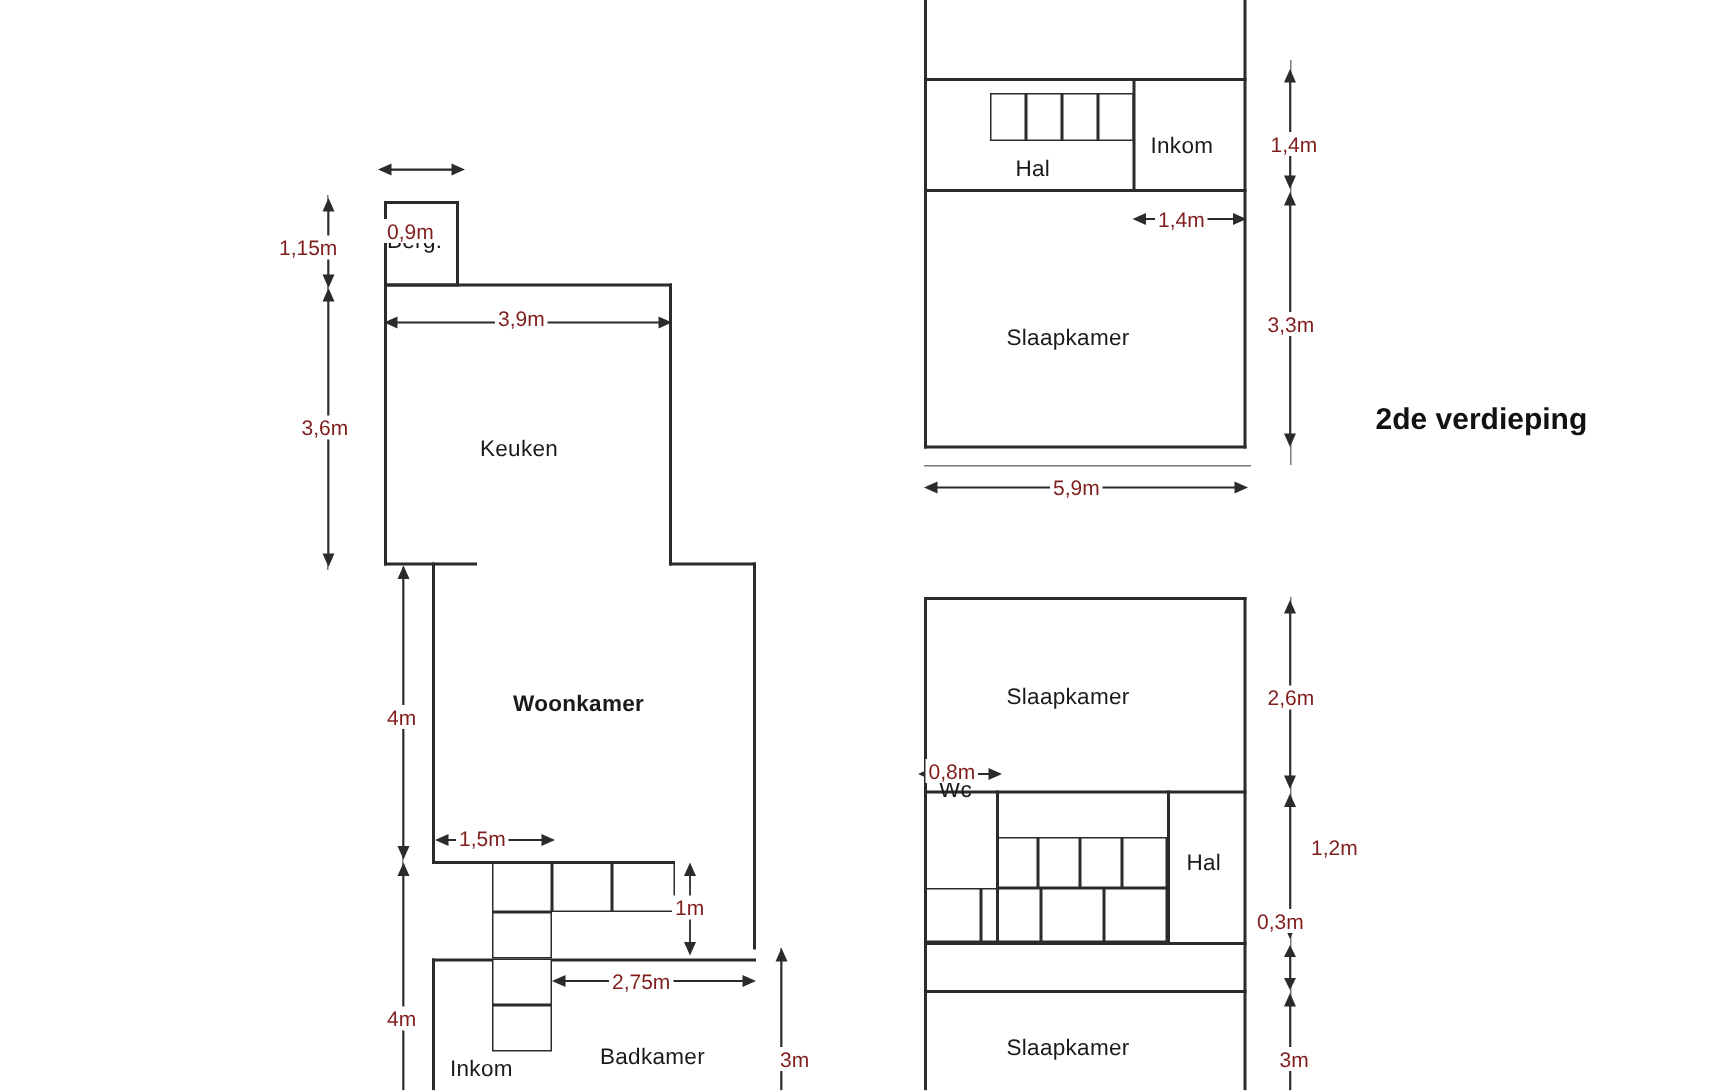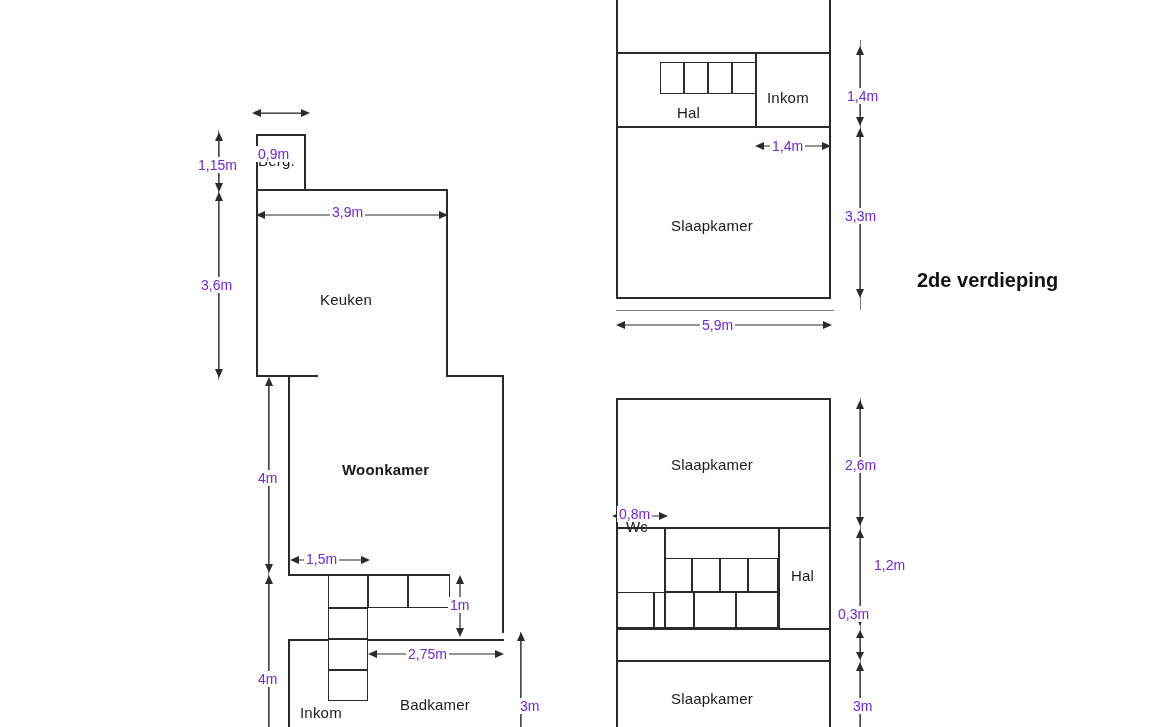--- a/index.html
+++ b/index.html
@@ -27,21 +27,21 @@
   .room-label {
     position: absolute;
     font-size: 15px;
     color: #1a1a1a;
     white-space: nowrap;
     letter-spacing: 0.2px;
   }
   .dim-text {
     position: absolute;
     font-size: 14px;
-    color: #6d28d9;
+    color: #7f1d1d;
     white-space: nowrap;
     background: #ffffff;
     padding: 0 2px;
   }
   .floor-title {
     position: absolute;
     font-size: 20px;
     font-weight: bold;
     color: #111111;
     white-space: nowrap;
@@ -127,21 +127,21 @@
     <polygon points="0,7 9,3 9,11"></polygon>
     <polygon points="58,7 49,3 49,11"></polygon>
   </svg>
   <div class="dim-text" style="left:256px; top:102px;margin-top:44px;">0,9m</div>
 
   <svg class="dimline" style="left:212px; top:132px; width:14px; height:60px;" width="14" height="60">
     <line x1="7" y1="4" x2="7" y2="56"></line>
     <polygon points="7,0 3,9 11,9"></polygon>
     <polygon points="7,60 3,51 11,51"></polygon>
   </svg>
-  <div class="dim-text" style="left:196px; top:157px;">1,15m</div>
+  <div class="dim-text" style="left:184px; top:157px;">1,15m</div>
 
   <svg class="dimline" style="left:256px; top:208px; width:192px; height:14px;" width="192" height="14">
     <line x1="4" y1="7" x2="188" y2="7"></line>
     <polygon points="0,7 9,3 9,11"></polygon>
     <polygon points="192,7 183,3 183,11"></polygon>
   </svg>
   <div class="dim-text" style="left:330px; top:204px;">3,9m</div>
 
   <svg class="dimline" style="left:212px; top:192px; width:14px; height:186px;" width="14" height="186">
     <line x1="7" y1="4" x2="7" y2="182"></line>

